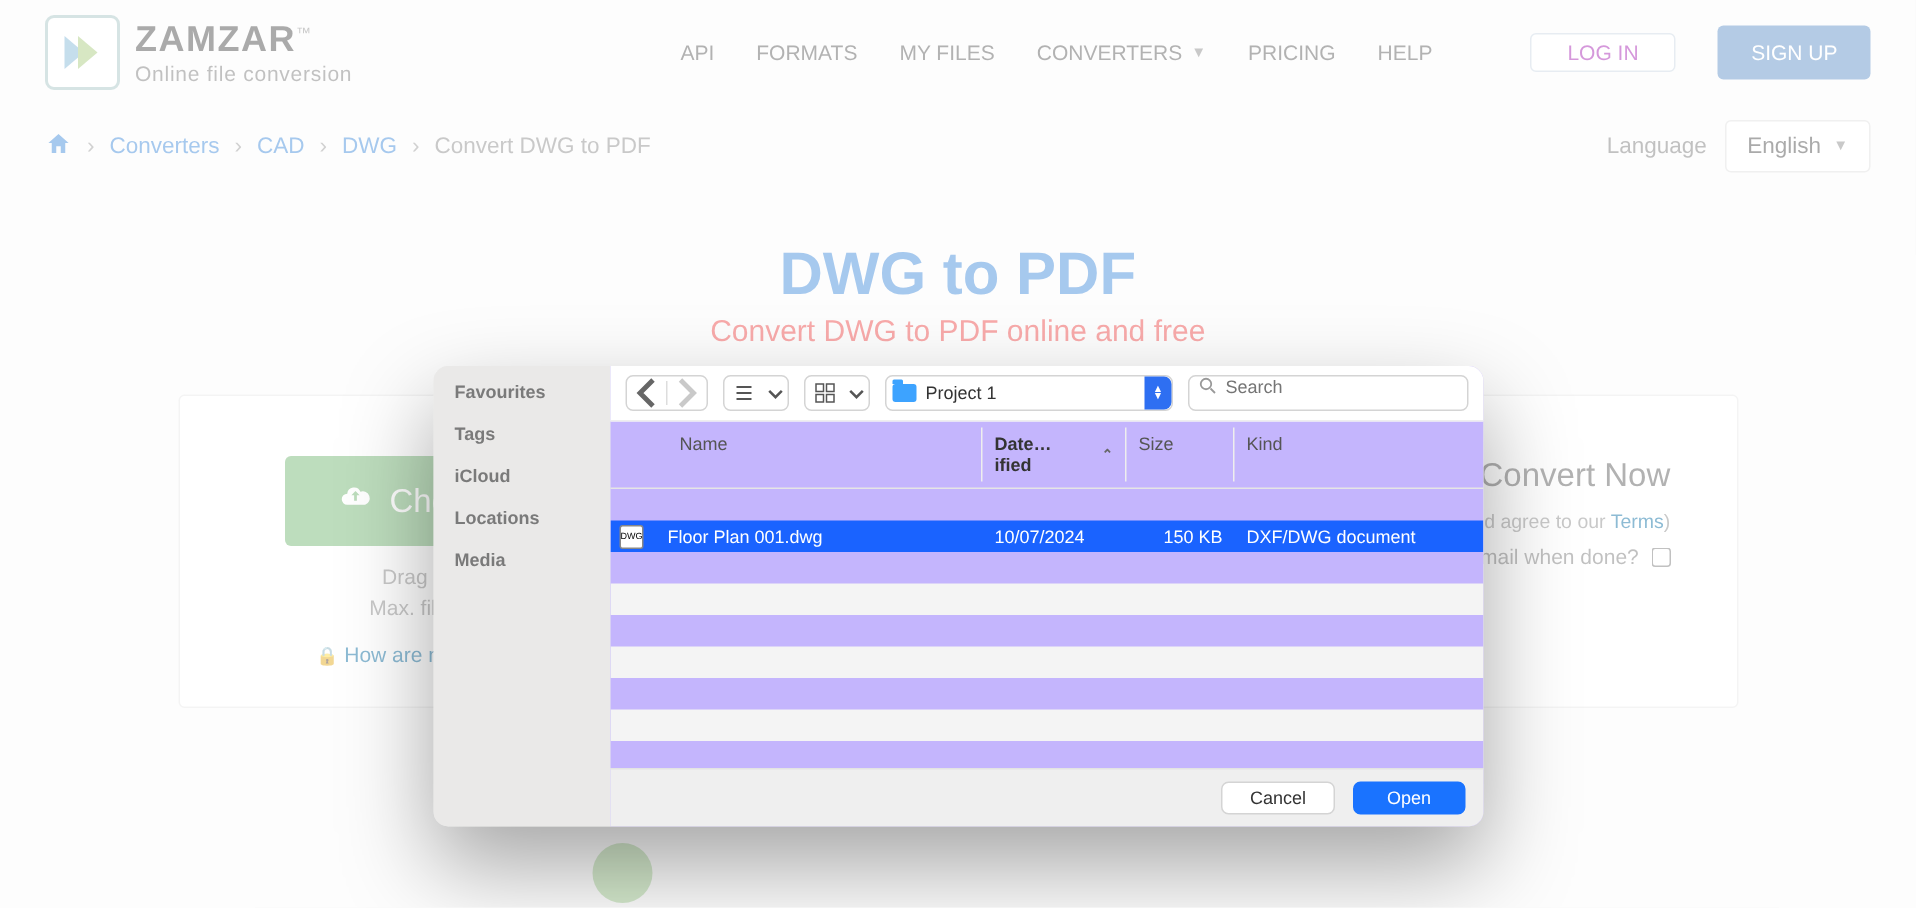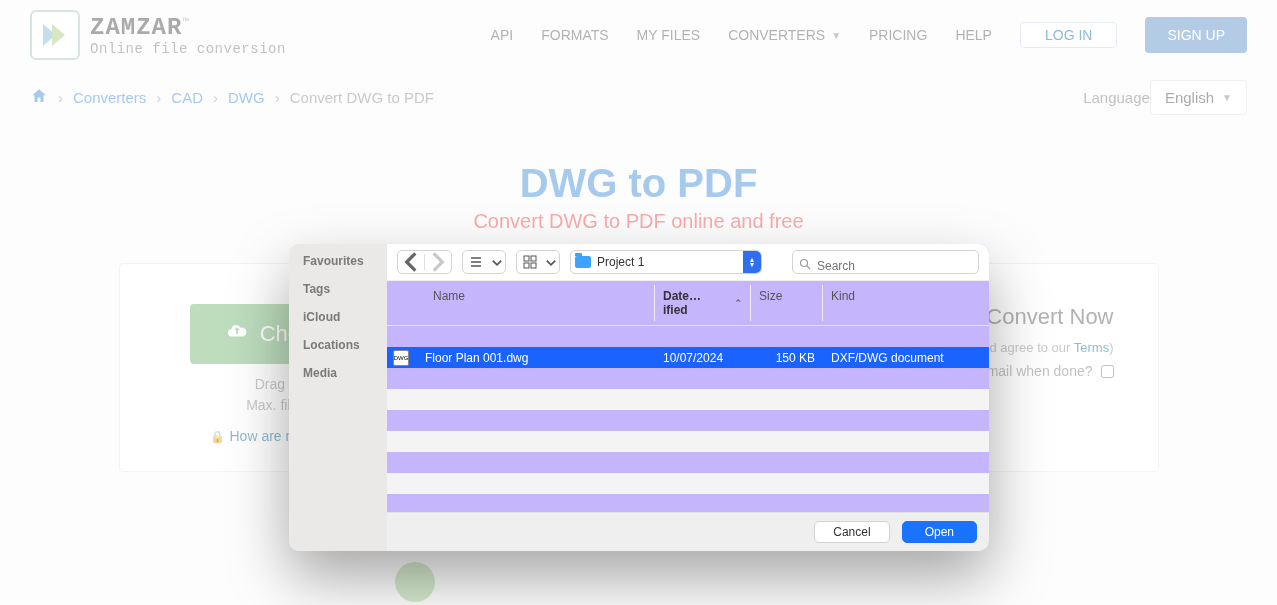--- a/index.html
+++ b/index.html
@@ -24,53 +24,52 @@
 .header {
   display: flex;
   align-items: center;
   justify-content: space-between;
   padding: 10px 30px;
 }
 .logo {
   display: flex;
   align-items: center;
   gap: 10px;
-  font-family: Liberation Mono, monospace;
 }
 .logo-mark {
   width: 50px; height: 50px;
   border: 2px solid #a5c3c3;
   border-radius: 6px;
   display: flex; align-items: center; justify-content: center;
   background: #fff;
 }
 .logo-text .brand {
   font-size: 24px; font-weight: 700; letter-spacing: 1px; color: #444;
 }
 .logo-text .brand sup { font-size: 10px; font-weight:400; color:#888;}
 .logo-text .tag { font-size: 14px; color: #777; letter-spacing: .5px;}
 .nav { display: flex; align-items: center; gap: 28px; }
 .nav a { color: #555; font-size: 14px; text-decoration: none; display:flex; align-items:center; gap:6px;}
 .btn-outline {
-  border: 1px solid #c9d6e2; color: #0369a1; background:#fff;
-  padding: 4px 24px; border-radius: 4px; font-size: 14px;
+  border: 1px solid #c9d6e2; color: #a21caf; background:#fff;
+  padding: 4px 24px; border-radius: 4px; font-size: 14px; margin-left: 37px;
 }
 .btn-solid {
   background:#5a8dc6; color:#fff; border:none;
   padding: 10px 22px; border-radius: 4px; font-size: 14px;
 }
 .subbar {
   display:flex; justify-content:space-between; align-items:center;
   padding: 10px 30px 16px;
 }
 .breadcrumb { display:flex; align-items:center; gap: 10px; font-size:15px;}
 .breadcrumb a { color:#3b87d9; text-decoration:none;}
 .breadcrumb .sep { color:#999; }
 .breadcrumb .cur { color:#888;}
-.lang { display:flex; align-items:center; }
+.lang { display:flex; align-items:center; gap:12px; }
 .lang-label { color:#777; font-size:15px;}
 .lang-btn { border:1px solid #ddd; background:#fff; border-radius:4px; padding:8px 14px; font-size:15px; color:#444; display:flex; gap:8px; align-items:center;}
 .hero { text-align:center; margin-top: 30px;}
 .hero h1 { font-size: 40px; color:#3b87d9; font-weight:600;}
 .hero p { color:#ef4444; font-size:20px; margin-top:4px;}
 .panel {
   margin: 30px auto 0; width:1040px; background:#fff; border:1px solid #e7e7e7;
   border-radius:4px; padding: 40px 24px 24px; position:relative;
 }
 .steps { display:flex; justify-content:space-between; align-items:flex-start;}
@@ -138,21 +137,21 @@
 .path-pop .folder-chip .fldr { width:16px; height:12px; background:#3da3ff; border-radius:2px; position:relative;}
 .path-pop .folder-chip .fldr::before { content:''; position:absolute; top:-3px; left:0; width:7px; height:3px; background:#3da3ff; border-radius:1px 1px 0 0;}
 .path-pop .dbl {
   position:absolute; right:0; top:0; bottom:0; width:18px;
   background:#2e6ff2; border-radius:0 5px 5px 0;
   display:flex; flex-direction:column; align-items:center; justify-content:center;
 }
 .path-pop .dbl span { color:#fff; font-size:7px; line-height:5px;}
 .search-box {
   flex:1; border:1px solid #d4d4d4; border-radius:5px; height:24px;
-  display:flex; align-items:flex-end; padding:0 6px; gap:6px; color:#999;margin-left:20px;
+  display:flex; align-items:flex-start; padding:0 6px; gap:6px; color:#999;
 }
 .search-box input { border:none; outline:none; font-size:12px; flex:1; background:transparent;}
 .cols {
   display:flex; border-bottom:1px solid #e5e5e5; padding: 4px 0;
   font-size:12px; color:#555;
 }
 .col { padding:4px 8px; border-right:1px solid #eee;}
 .col.name { flex:1; padding-left:46px;}
 .col.date { width:96px; display:flex; align-items:center; gap:20px; font-weight:600; color:#333;}
 .col.size { width:72px;}

